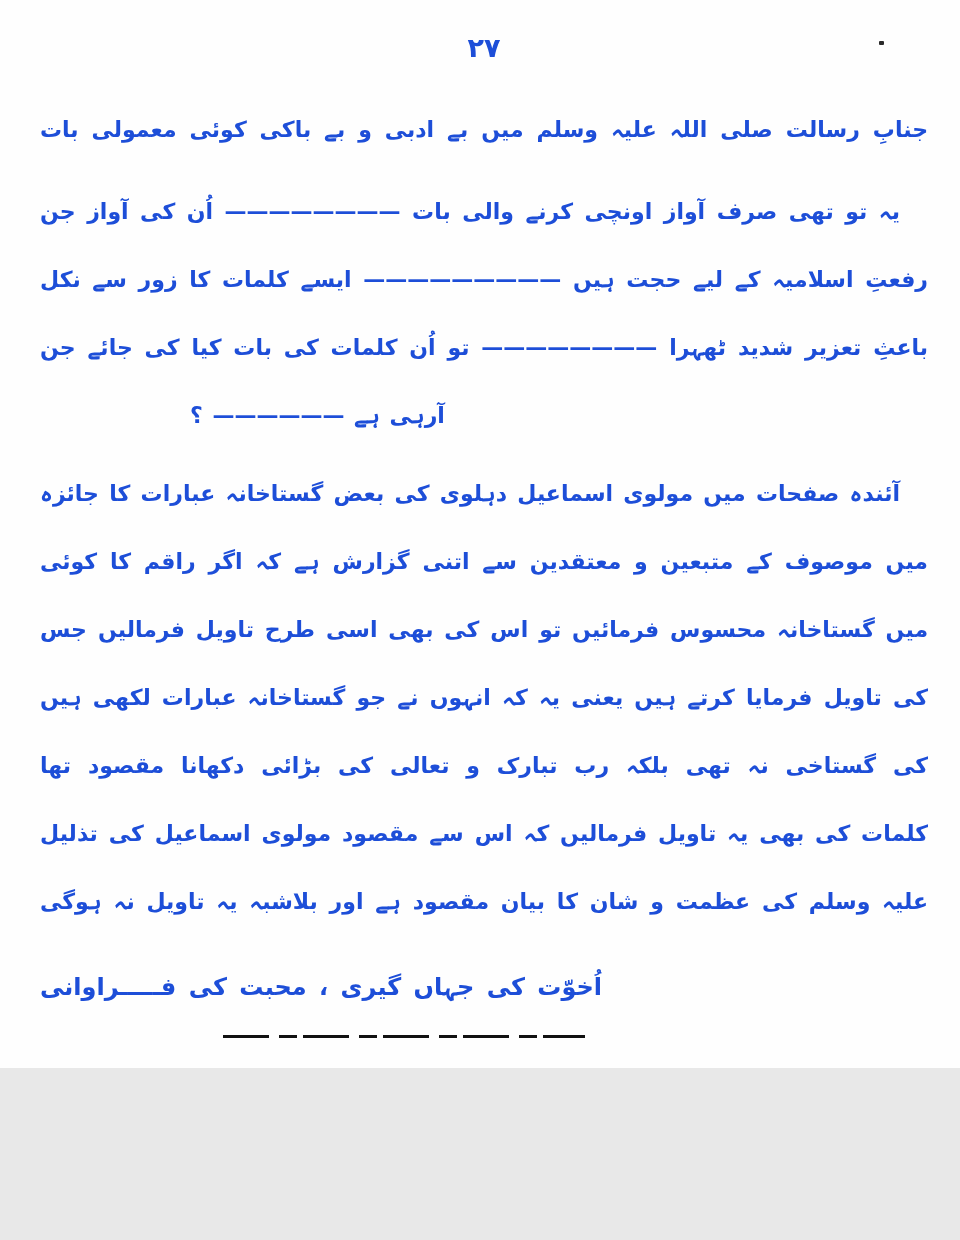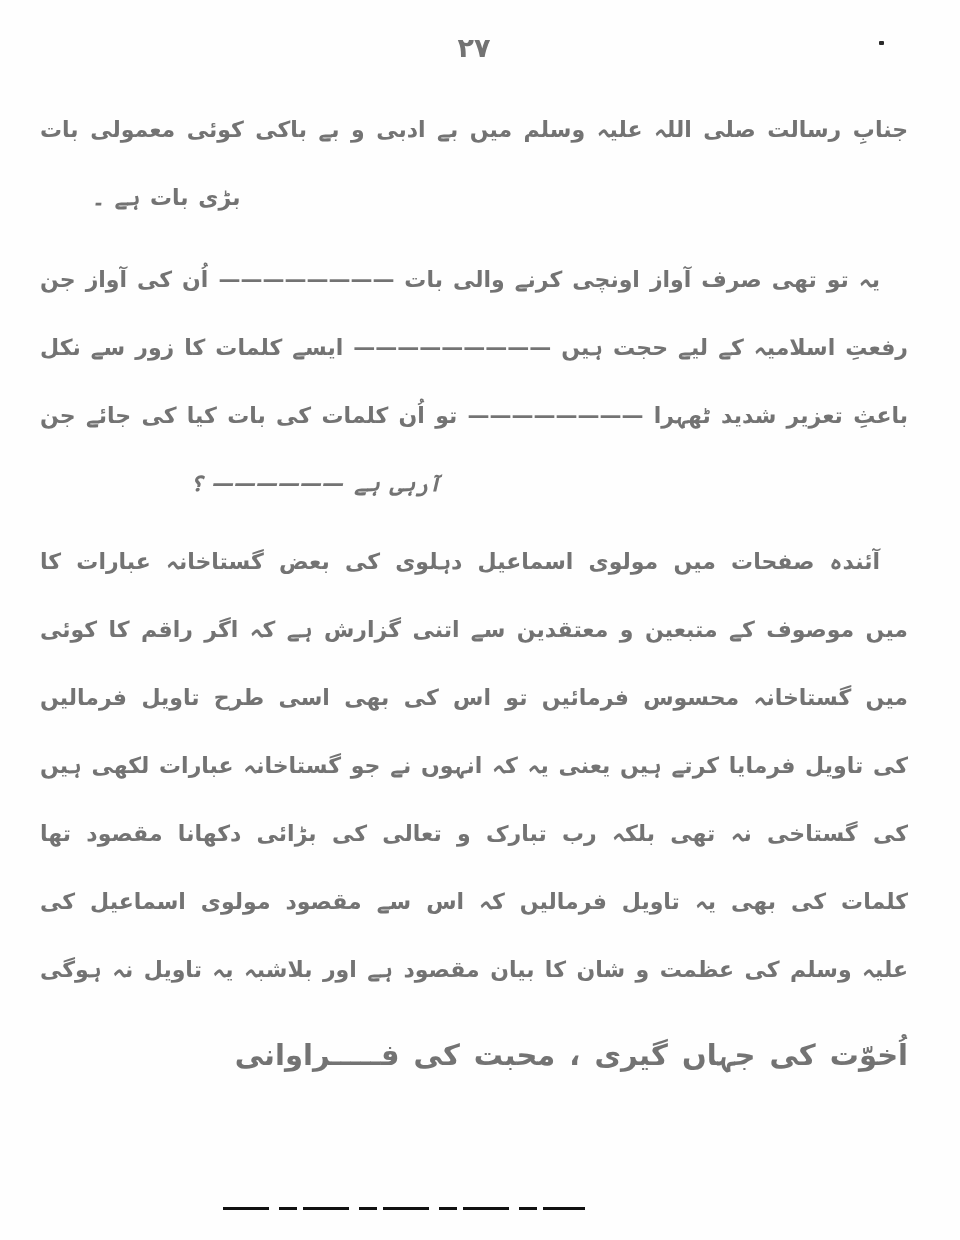--- a/index.html
+++ b/index.html
@@ -4,27 +4,27 @@
 <style>
   html, body {
     margin: 0;
     padding: 0;
     background: #e8e8e8;
     font-family: "DejaVu Sans", sans-serif;
   }
   .page {
     position: relative;
     width: 960px;
-    height: 1240px;
+    height: 1068px;
     margin: 0 auto;
     background: #fefefe;
-    color: #737373;
+    color: #1d4ed8;
     overflow: hidden;
     box-sizing: border-box;
-    padding: 26px 52px 0 40px;
+    padding: 26px 32px 0 40px;
   }
   .page-number {
     direction: rtl;
     text-align: center;
     font-size: 27px;
     font-weight: 700;
     height: 44px;
     line-height: 44px;
     letter-spacing: 2px;
   }
@@ -50,25 +50,25 @@
     height: 68px;
     overflow: hidden;
     word-spacing: 2px;
   }
   
   .jl { text-align: justify; text-align-last: justify; }
   .rl { text-align: right; }
   .ll { text-align: left; }
   .indent-first { padding-right: 28px; }
   .hang-left-sm { padding-left: 52px; }   
-  .hang-left-md { padding-left: 150px; font-style: italic; }  
+  .hang-left-md { padding-left: 150px; }  
   .verse {
     direction: rtl;
-    text-align: right;
-    font-size: 29px;
+    text-align: left;
+    font-size: 24px;
     font-weight: 700;
     line-height: 66px;
     height: 66px;
     margin-top: 18px;
     word-spacing: 4px;
   }
   .footer-rule {
     position: absolute;
     left: 223px;
     bottom: 30px;
@@ -87,21 +87,20 @@
 <body>
 
 <div class="page" lang="ur">
 
   <div class="page-number">۲۷</div>
 
   <div class="artifact-dot"></div>
 
   <div class="para p1">
     <div class="line jl">جنابِ رسالت صلی اللہ علیہ وسلم میں بے ادبی و بے باکی کوئی معمولی بات نہیں ————————————— بہت</div>
-    <div class="line ll hang-left-sm">بڑی بات ہے ۔</div>
   </div>
 
   <div class="para p2">
     <div class="line jl indent-first">یہ تو تھی صرف آواز اونچی کرنے والی بات ———————— اُن کی آواز جن کے منہ سے نکلے ہوئے کلمات</div>
     <div class="line jl">رفعتِ اسلامیہ کے لیے حجت ہیں ————————— ایسے کلمات کا زور سے نکل جانا بھی خدا کے نزدیک</div>
     <div class="line jl">باعثِ تعزیر شدید ٹھہرا ———————— تو اُن کلمات کی بات کیا کی جائے جن میں اہانت و توہین کی بُو</div>
     <div class="line ll hang-left-md">آرہی ہے —————— ؟</div>
   </div>
 
   <div class="para p3">

